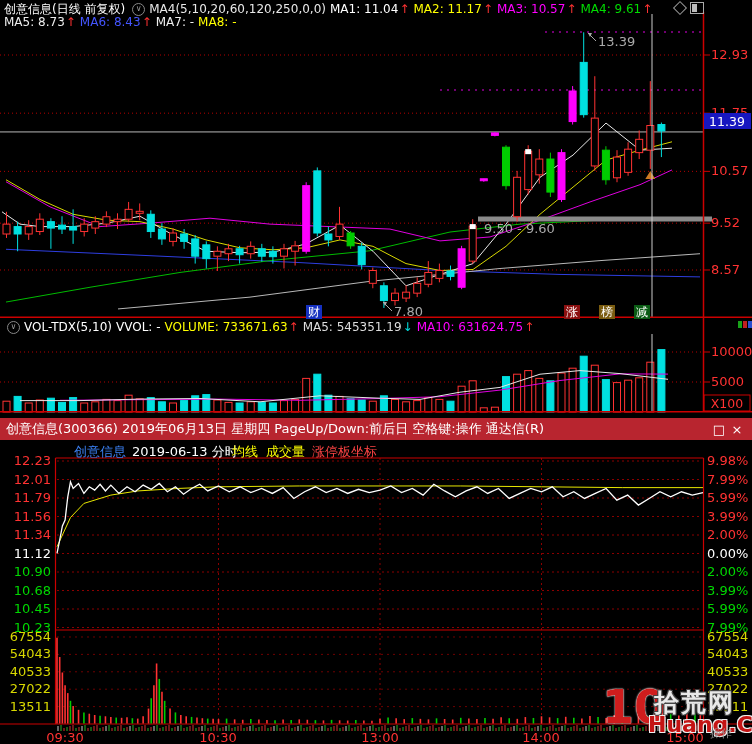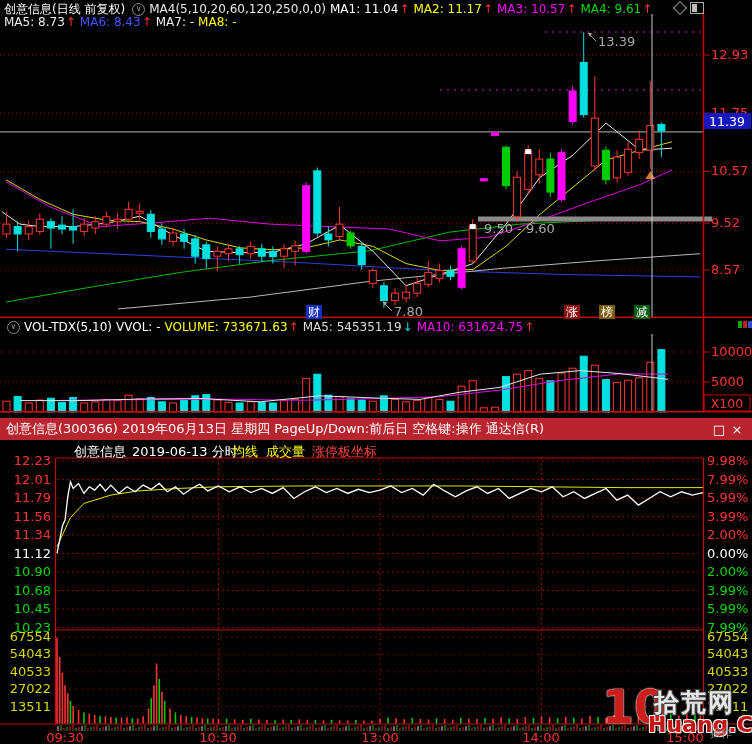--- a/index.html
+++ b/index.html
@@ -690,21 +690,21 @@
           <line x1="697" y1="291" x2="697" y2="285" stroke="#d83030" stroke-width="1"></line>
           <line x1="700" y1="291" x2="700" y2="288" stroke="#28b428" stroke-width="1"></line>
           <text x="65" y="302" fill="#ff3232" font-size="13" text-anchor="middle">09:30</text>
           <text x="218" y="302" fill="#ff3232" font-size="13" text-anchor="middle">10:30</text>
           <text x="380" y="302" fill="#ff3232" font-size="13" text-anchor="middle">13:00</text>
           <text x="541" y="302" fill="#ff3232" font-size="13" text-anchor="middle">14:00</text>
           <text x="685" y="302" fill="#ff3232" font-size="13" text-anchor="middle">15:00</text>
         </g>
       </svg>
     <div id="intraday-hdr">
-      <span style="left:74px;color:#ffffff">创意信息</span>
+      <span style="left:74px;color:#3b82f6">创意信息</span>
       <span style="left:132px;color:#ffffff">2019-06-13 分时</span>
       <span style="left:232px;color:#ffff00">均线</span>
       <span style="left:266px;color:#ffff00">成交量</span>
       <span style="left:312px;color:#ff4444">涨停板坐标</span>
     </div>
   </section>
 
   <div id="watermark">
     <span id="wm-ten">10</span>
     <span id="wm-site">拾荒网</span>

